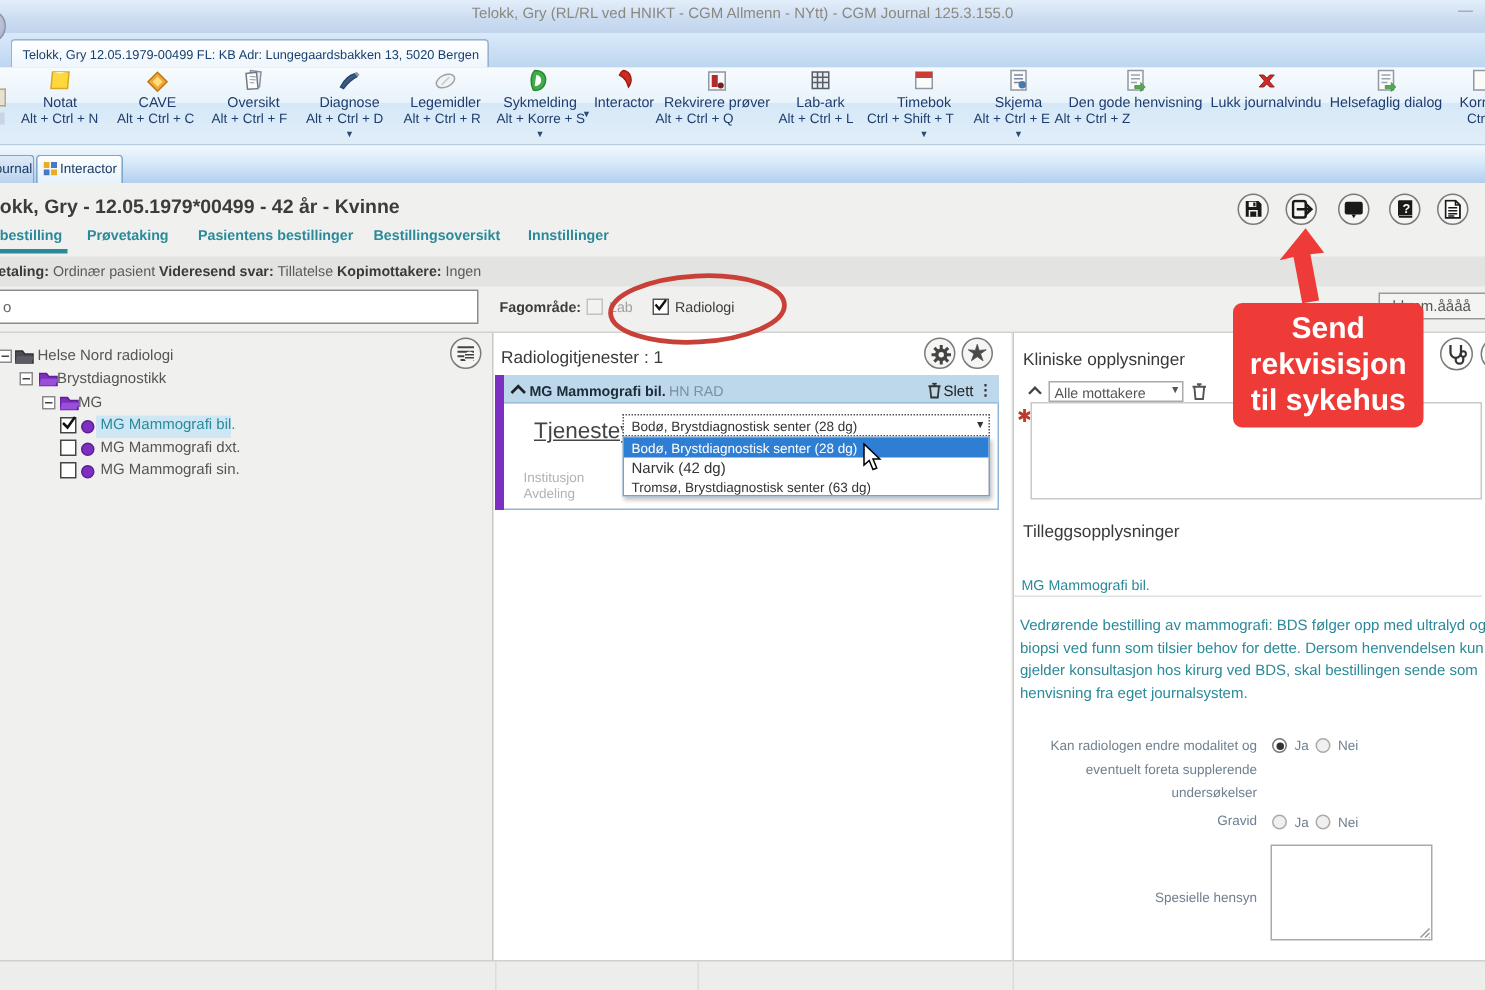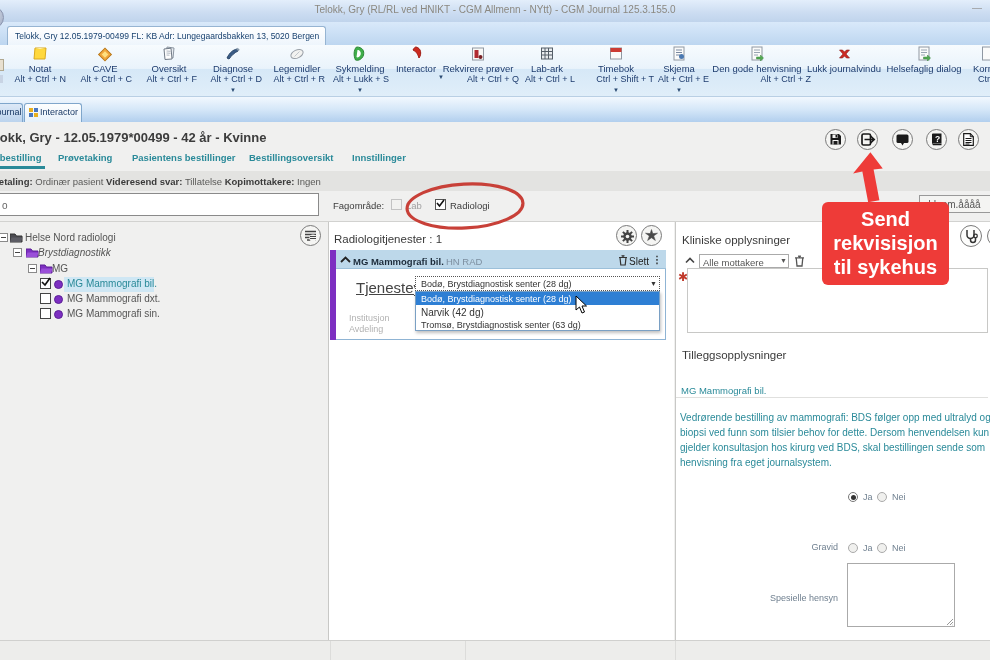--- a/index.html
+++ b/index.html
@@ -19,39 +19,39 @@
   border:1px solid #96b4d2; border-bottom:none; border-radius:3px 3px 0 0;
   font-size:8.5px; color:#17406e; line-height:18px; padding-left:7px; white-space:nowrap; overflow:hidden; }
 #orb { left:-19px; top:-16px; width:23px; height:23px; border-radius:50%; background:radial-gradient(circle at 35% 35%, #e8ecf2,#9aa6c0); border:1px solid #8a94ae; }
 
 #ribbon { left:0; top:45px; width:990px; height:52px;
   background:linear-gradient(#f7fbfe 0%, #e9f3fb 46%, #d6e8f7 47%, #e0eef9 100%);
   border-bottom:1px solid #b9cfe4; }
 .ritem { position:absolute; top:0; text-align:center; color:#1e3c6e; font-size:9.5px; white-space:nowrap; }
 .rsc { font-size:9px; }
 .rlab { position:absolute; top:18px; width:100%; text-align:center; }
-.rsc  { position:absolute; top:29px; width:100%; text-align:right; }
+.rsc  { position:absolute; top:29px; width:100%; text-align:left; }
 .rarr { position:absolute; top:42px; width:100%; text-align:center; font-size:6px; color:#2a4a72; }
 .ricon { position:absolute; top:1px; left:50%; transform:translateX(-50%); }
 
 #tabstrip { left:0; top:97px; width:990px; height:25px;
   background:linear-gradient(#f2f8fe 0%, #d5e7f8 50%, #b2cfee 100%); }
 .wtab { position:absolute; top:6px; height:19px; border:1px solid #7fa6cb; border-bottom:none;
   border-radius:3px 3px 0 0; font-size:9px; color:#1a3a66; line-height:17px; overflow:hidden; white-space:nowrap; }
 #tab-journal { left:-27px; width:50px; background:linear-gradient(#dde9f7,#bcd4ee); padding-left:18px; }
 #tab-interactor { left:24px; width:58px; background:linear-gradient(#fdfefe,#e6f1fb); }
 #pheading { left:-18px; top:130px; font-size:13px; font-weight:bold; color:#3c3c3c; white-space:nowrap; }
 .nav { position:absolute; top:152px; font-size:9.5px; font-weight:bold; color:#2a8a99; white-space:nowrap; }
 #navline { left:0; top:166px; width:45px; height:3px; background:#2a8a99; }
 #graybar { left:0; top:171px; width:990px; height:20px; background:#e3e3e1; }
 #graytext { left:-8px; top:176px; font-size:9.5px; color:#5a5a58; white-space:nowrap; }
 #graytext b { color:#3a3a3a; }
 #searchbox { left:-10px; top:193px; width:329px; height:23px; background:#fff; border:1px solid #8a8a8a; }
 #searchtext { left:2px; top:200px; font-size:10px; color:#666; }
-#fagl { left:333px; top:200px; font-size:9.5px; font-weight:normal; color:#3c3c3c; }
+#fagl { left:333px; top:200px; font-size:9.5px; font-weight:bold; color:#3c3c3c; }
 .cb { position:absolute; width:11px; height:11px; background:#fff; border:1px solid #555; }
 #cb-lab { left:391px; top:199px; border-color:#c3c3c3; background:#f2f2f0; }
 #cb-rad { left:435px; top:199px; }
 #lab-lab { left:406px; top:200px; font-size:9.5px; color:#a0a0a0; }
 #lab-rad { left:450px; top:200px; font-size:9.5px; color:#3c3c3c; }
 #paneltop { left:0; top:221px; width:990px; height:1px; background:#d2d2d0; }
 #midpanel { left:328px; top:222px; width:346px; height:418px; background:#fff; border-left:1px solid #c8c8c6; }
 #rightpanel { left:675px; top:222px; width:315px; height:418px; background:#fff; border-left:1px solid #c8c8c6; }
 
 #statusbar { left:0; top:640px; width:990px; height:20px; background:#ededeb; border-top:1px solid #d0d0ce; }
@@ -119,21 +119,21 @@
         </svg>
     <div class="rlab">Legemidler</div>
         <div class="rsc">Alt + Ctrl + R</div>
   </div>
   <div class="ritem" style="left:331px;width:58px;">
     <svg class="ricon" width="15" height="16">
           <path d="M4 1 C10 1 12 5 11 9 C10 13 6 15 3 14 C1 10 1 4 4 1 Z" fill="#3fae49" stroke="#2c8636"></path>
           <path d="M5 4 C7 4 9 6 8 9 C7 11 5 12 4 11" fill="#fff" stroke="none"></path>
         </svg>
     <div class="rlab">Sykmelding</div>
-        <div class="rsc">Alt + Lukk + S</div>
+        <div class="rsc">Alt + Korre + S</div>
     <div class="rarr">▼</div>
   </div>
   <div class="ritem" style="left:388px;width:56px;">
     <svg class="ricon" width="14" height="15">
           <path d="M7 1 C12 2 13 8 10 12 C9 9 8 6 4 4 C5 2 6 1 7 1 Z" fill="#cc2b20" stroke="#a01c14"></path>
         </svg>
     <div class="rlab">Interactor</div>
     <div class="rsc" style="font-size:6px;color:#2a4a72;">▼</div>
   </div>
   <div class="ritem" style="left:437px;width:82px;">
@@ -243,21 +243,21 @@
 <svg class="abs" style="left:10px;top:232px;" width="13" height="11">
       <path d="M0 2 L5 2 L6.5 4 L12 4 L12 10 L0 10 Z" fill="#4a4a50" stroke="#333"></path>
       <path d="M1.5 5.5 L12.5 5.5 L11 10 L0 10 Z" fill="#5c5c64"></path>
     </svg>
 <div class="trow" style="left:25px;top:232px;">Helse Nord radiologi</div>
 <div class="exp" style="left:13px;top:248px;"></div>
 <svg class="abs" style="left:26px;top:247px;" width="13" height="11">
       <path d="M0 2 L5 2 L6.5 4 L12 4 L12 10 L0 10 Z" fill="#7d2fc1" stroke="#5c1f96"></path>
       <path d="M1.5 5.5 L12.5 5.5 L11 10 L0 10 Z" fill="#9a4fd8"></path>
     </svg>
-<div class="trow" style="left:38px;top:247px;font-style:italic;">Brystdiagnostikk</div>
+<div class="trow" style="left:38px;top:247px;">Brystdiagnostikk</div>
 <div class="exp" style="left:28px;top:264px;"></div>
 <svg class="abs" style="left:40px;top:263px;" width="13" height="11">
       <path d="M0 2 L5 2 L6.5 4 L12 4 L12 10 L0 10 Z" fill="#7d2fc1" stroke="#5c1f96"></path>
       <path d="M1.5 5.5 L12.5 5.5 L11 10 L0 10 Z" fill="#9a4fd8"></path>
     </svg>
 <div class="trow" style="left:52px;top:263px;">MG</div>
 <div class="abs" style="left:64px;top:277px;width:90px;height:15px;background:#cfe7f4;"></div>
 <div class="cbt" style="left:40px;top:278px;">
       <svg width="12" height="12" style="position:absolute;left:-1px;top:-3px;">
         <path d="M2 6 L5 9 L10 2" fill="none" stroke="#111" stroke-width="1.7"></path>
@@ -384,20 +384,21 @@
 <svg class="abs" style="left:794px;top:255px;" width="11" height="12">
       <path d="M1 2.8 h9 M5.5 2.8 v-1.6 M2.2 2.8 L3 11 h5 L8.8 2.8" fill="none" stroke="#555" stroke-width="1.3"></path>
       <path d="M4 1.2 h3" stroke="#555" stroke-width="1.3"></path>
     </svg>
 <div class="abs" style="left:678px;top:270px;font-size:12px;color:#c0392b;">✱</div>
 <div class="abs" style="left:687px;top:268px;width:301px;height:65px;background:#fff;border:1px solid #c8c8c6;"></div>
 <div class="abs" style="left:682px;top:349px;font-size:11.5px;color:#3a3a3a;">Tilleggsopplysninger</div>
 <div class="abs" style="left:681px;top:385px;font-size:9.5px;color:#2a8a99;">MG Mammografi bil.</div>
 <div class="abs" style="left:676px;top:397px;width:312px;height:1px;background:#e0e0de;"></div>
 <div class="abs" style="left:680px;top:410px;width:320px;font-size:10px;line-height:15px;color:#2a8a99;">Vedrørende bestilling av mammografi: BDS følger opp med ultralyd og<br>biopsi ved funn som tilsier behov for dette. Dersom henvendelsen kun<br>gjelder konsultasjon hos kirurg ved BDS, skal bestillingen sende som<br>henvisning fra eget journalsystem.</div>
+<div class="abs" style="left:678px;top:490px;width:160px;font-size:9px;line-height:15.5px;color:#708090;text-align:right;">Kan radiologen endre modalitet og<br>eventuelt foreta supplerende<br>undersøkelser</div>
 <div class="abs" style="left:848px;top:492px;width:10px;height:10px;border-radius:50%;border:1px solid #777;background:#fff;"></div>
 <div class="abs" style="left:850.5px;top:494.5px;width:5px;height:5px;border-radius:50%;background:#333;"></div>
 <div class="abs" style="left:863px;top:492px;font-size:9px;color:#708090;">Ja</div>
 <div class="abs" style="left:877px;top:492px;width:10px;height:10px;border-radius:50%;border:1px solid #aaa;background:#f0f0ee;"></div>
 <div class="abs" style="left:892px;top:492px;font-size:9px;color:#708090;">Nei</div>
 <div class="abs" style="left:738px;top:542px;width:100px;font-size:9px;color:#708090;text-align:right;">Gravid</div>
 <div class="abs" style="left:848px;top:543px;width:10px;height:10px;border-radius:50%;border:1px solid #aaa;background:#f0f0ee;"></div>
 <div class="abs" style="left:863px;top:543px;font-size:9px;color:#708090;">Ja</div>
 <div class="abs" style="left:877px;top:543px;width:10px;height:10px;border-radius:50%;border:1px solid #aaa;background:#f0f0ee;"></div>
 <div class="abs" style="left:892px;top:543px;font-size:9px;color:#708090;">Nei</div>

